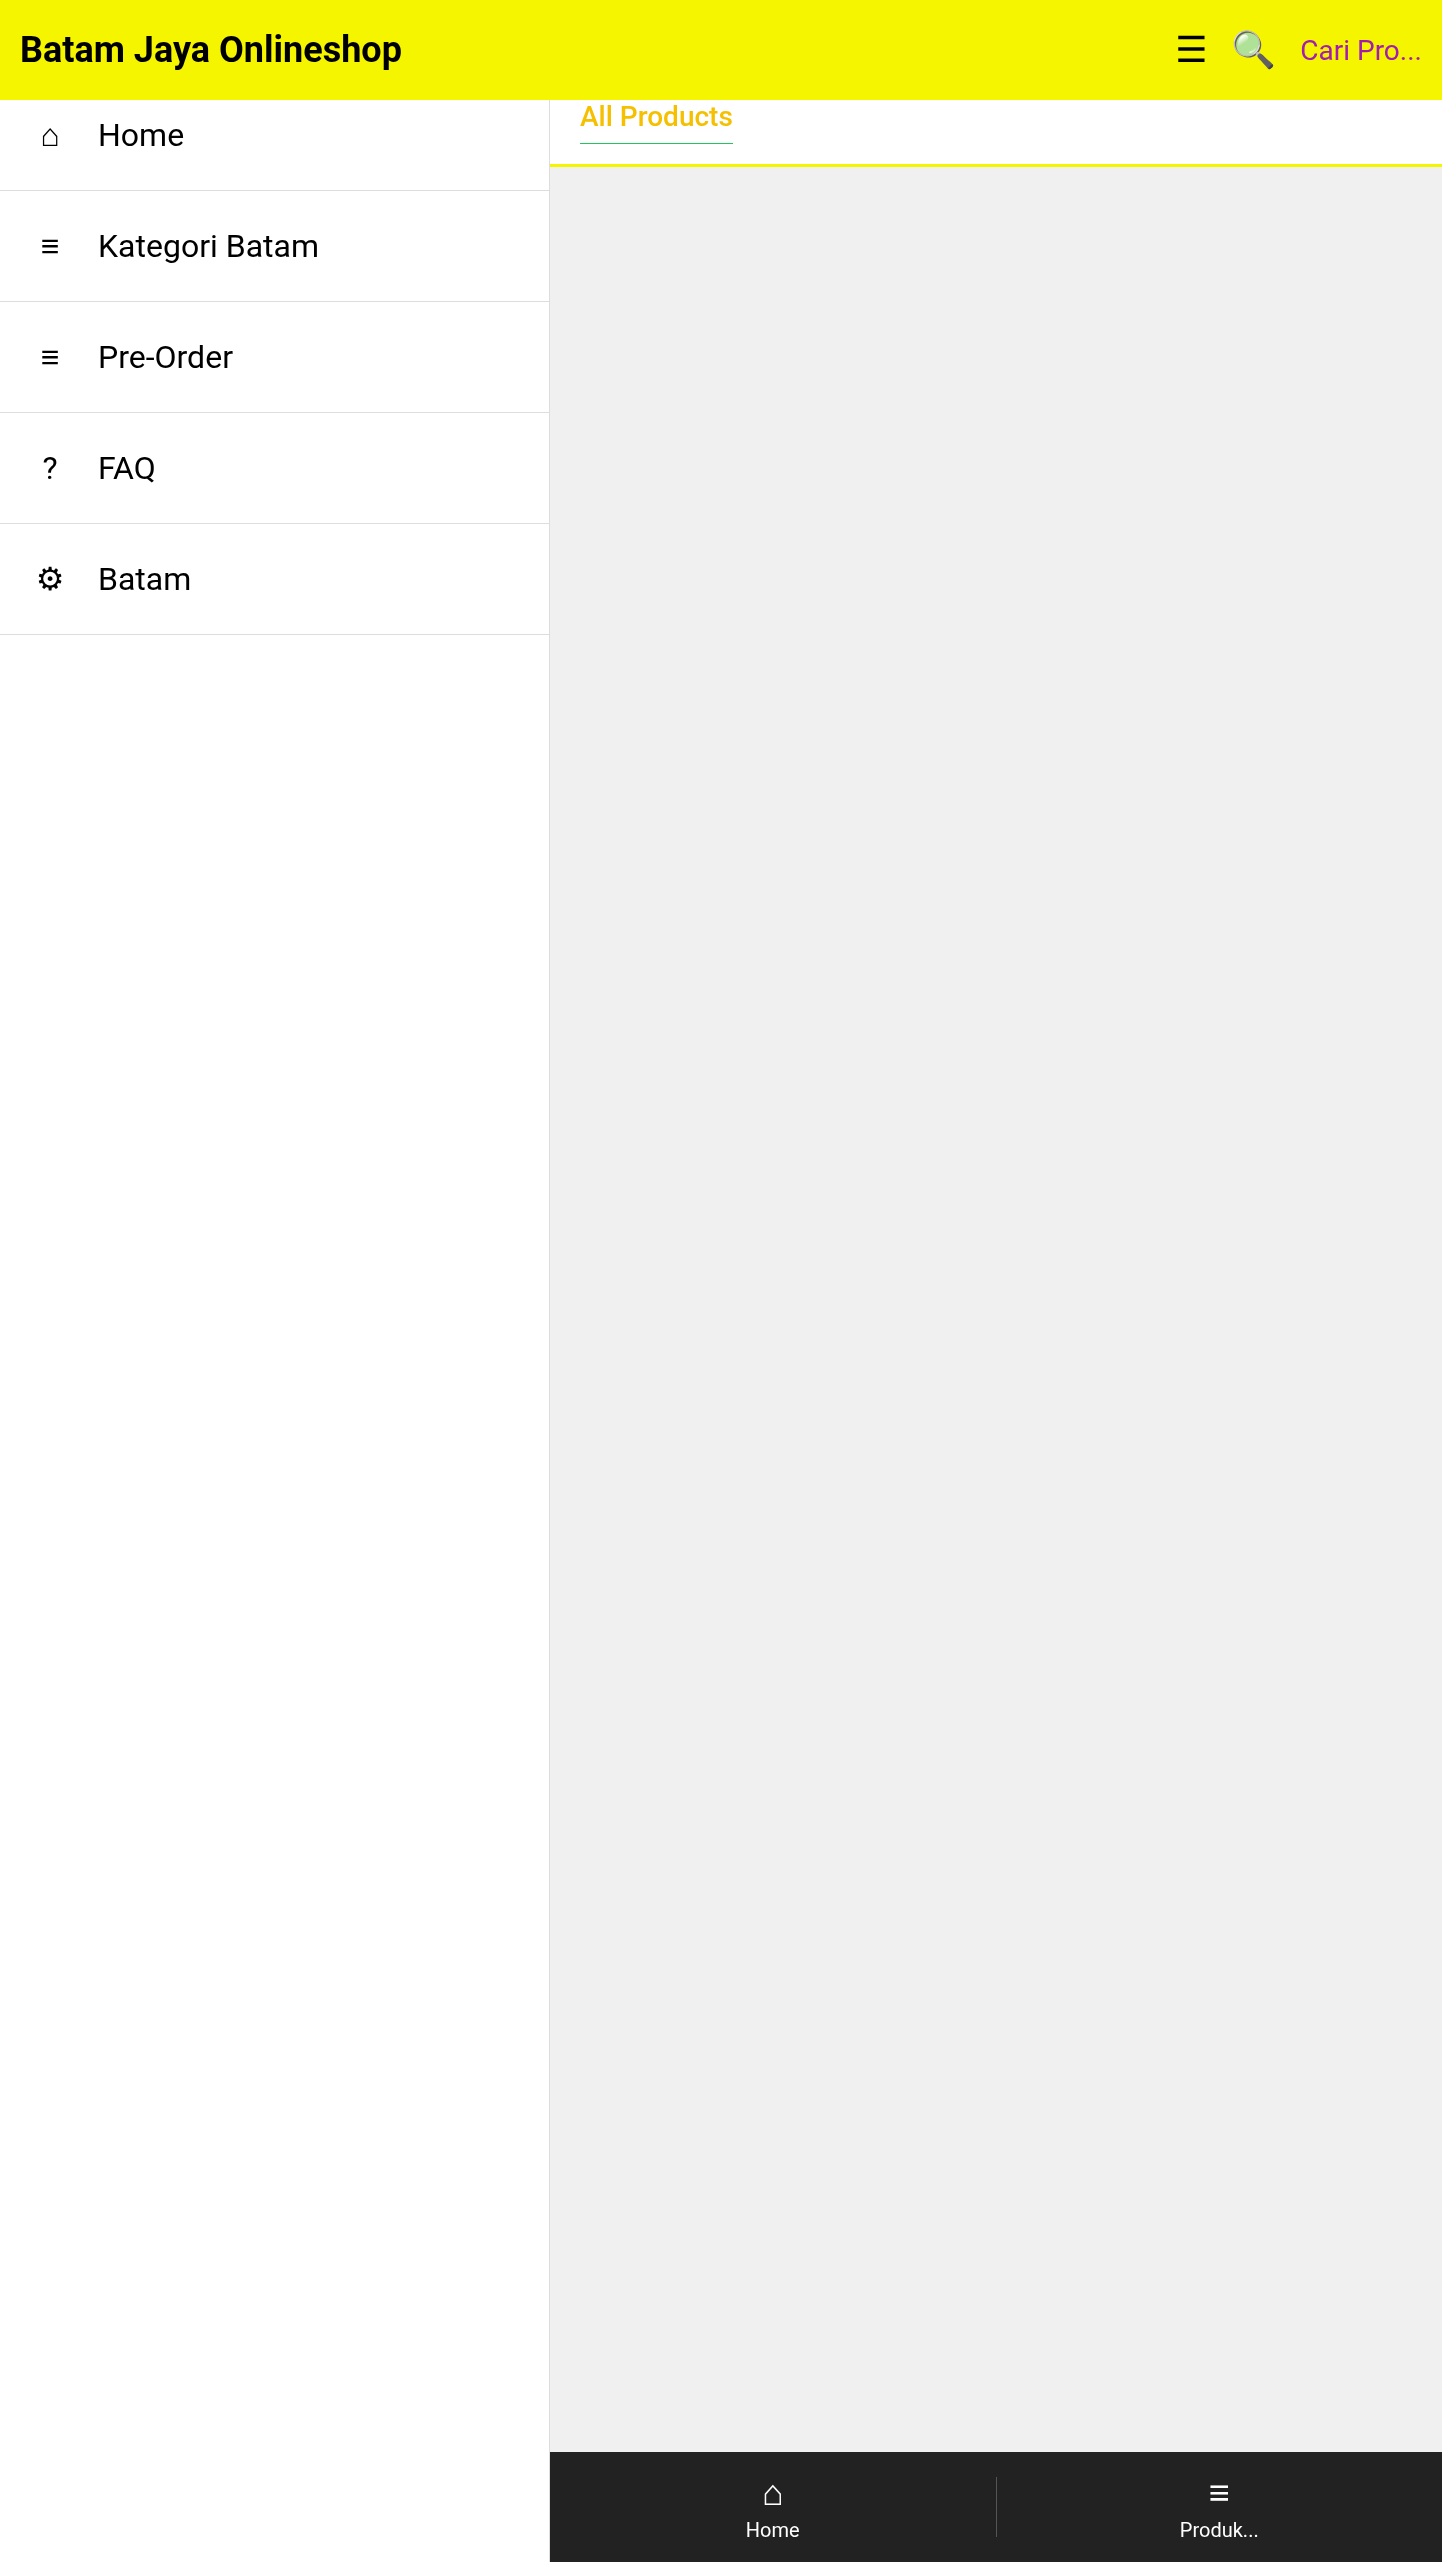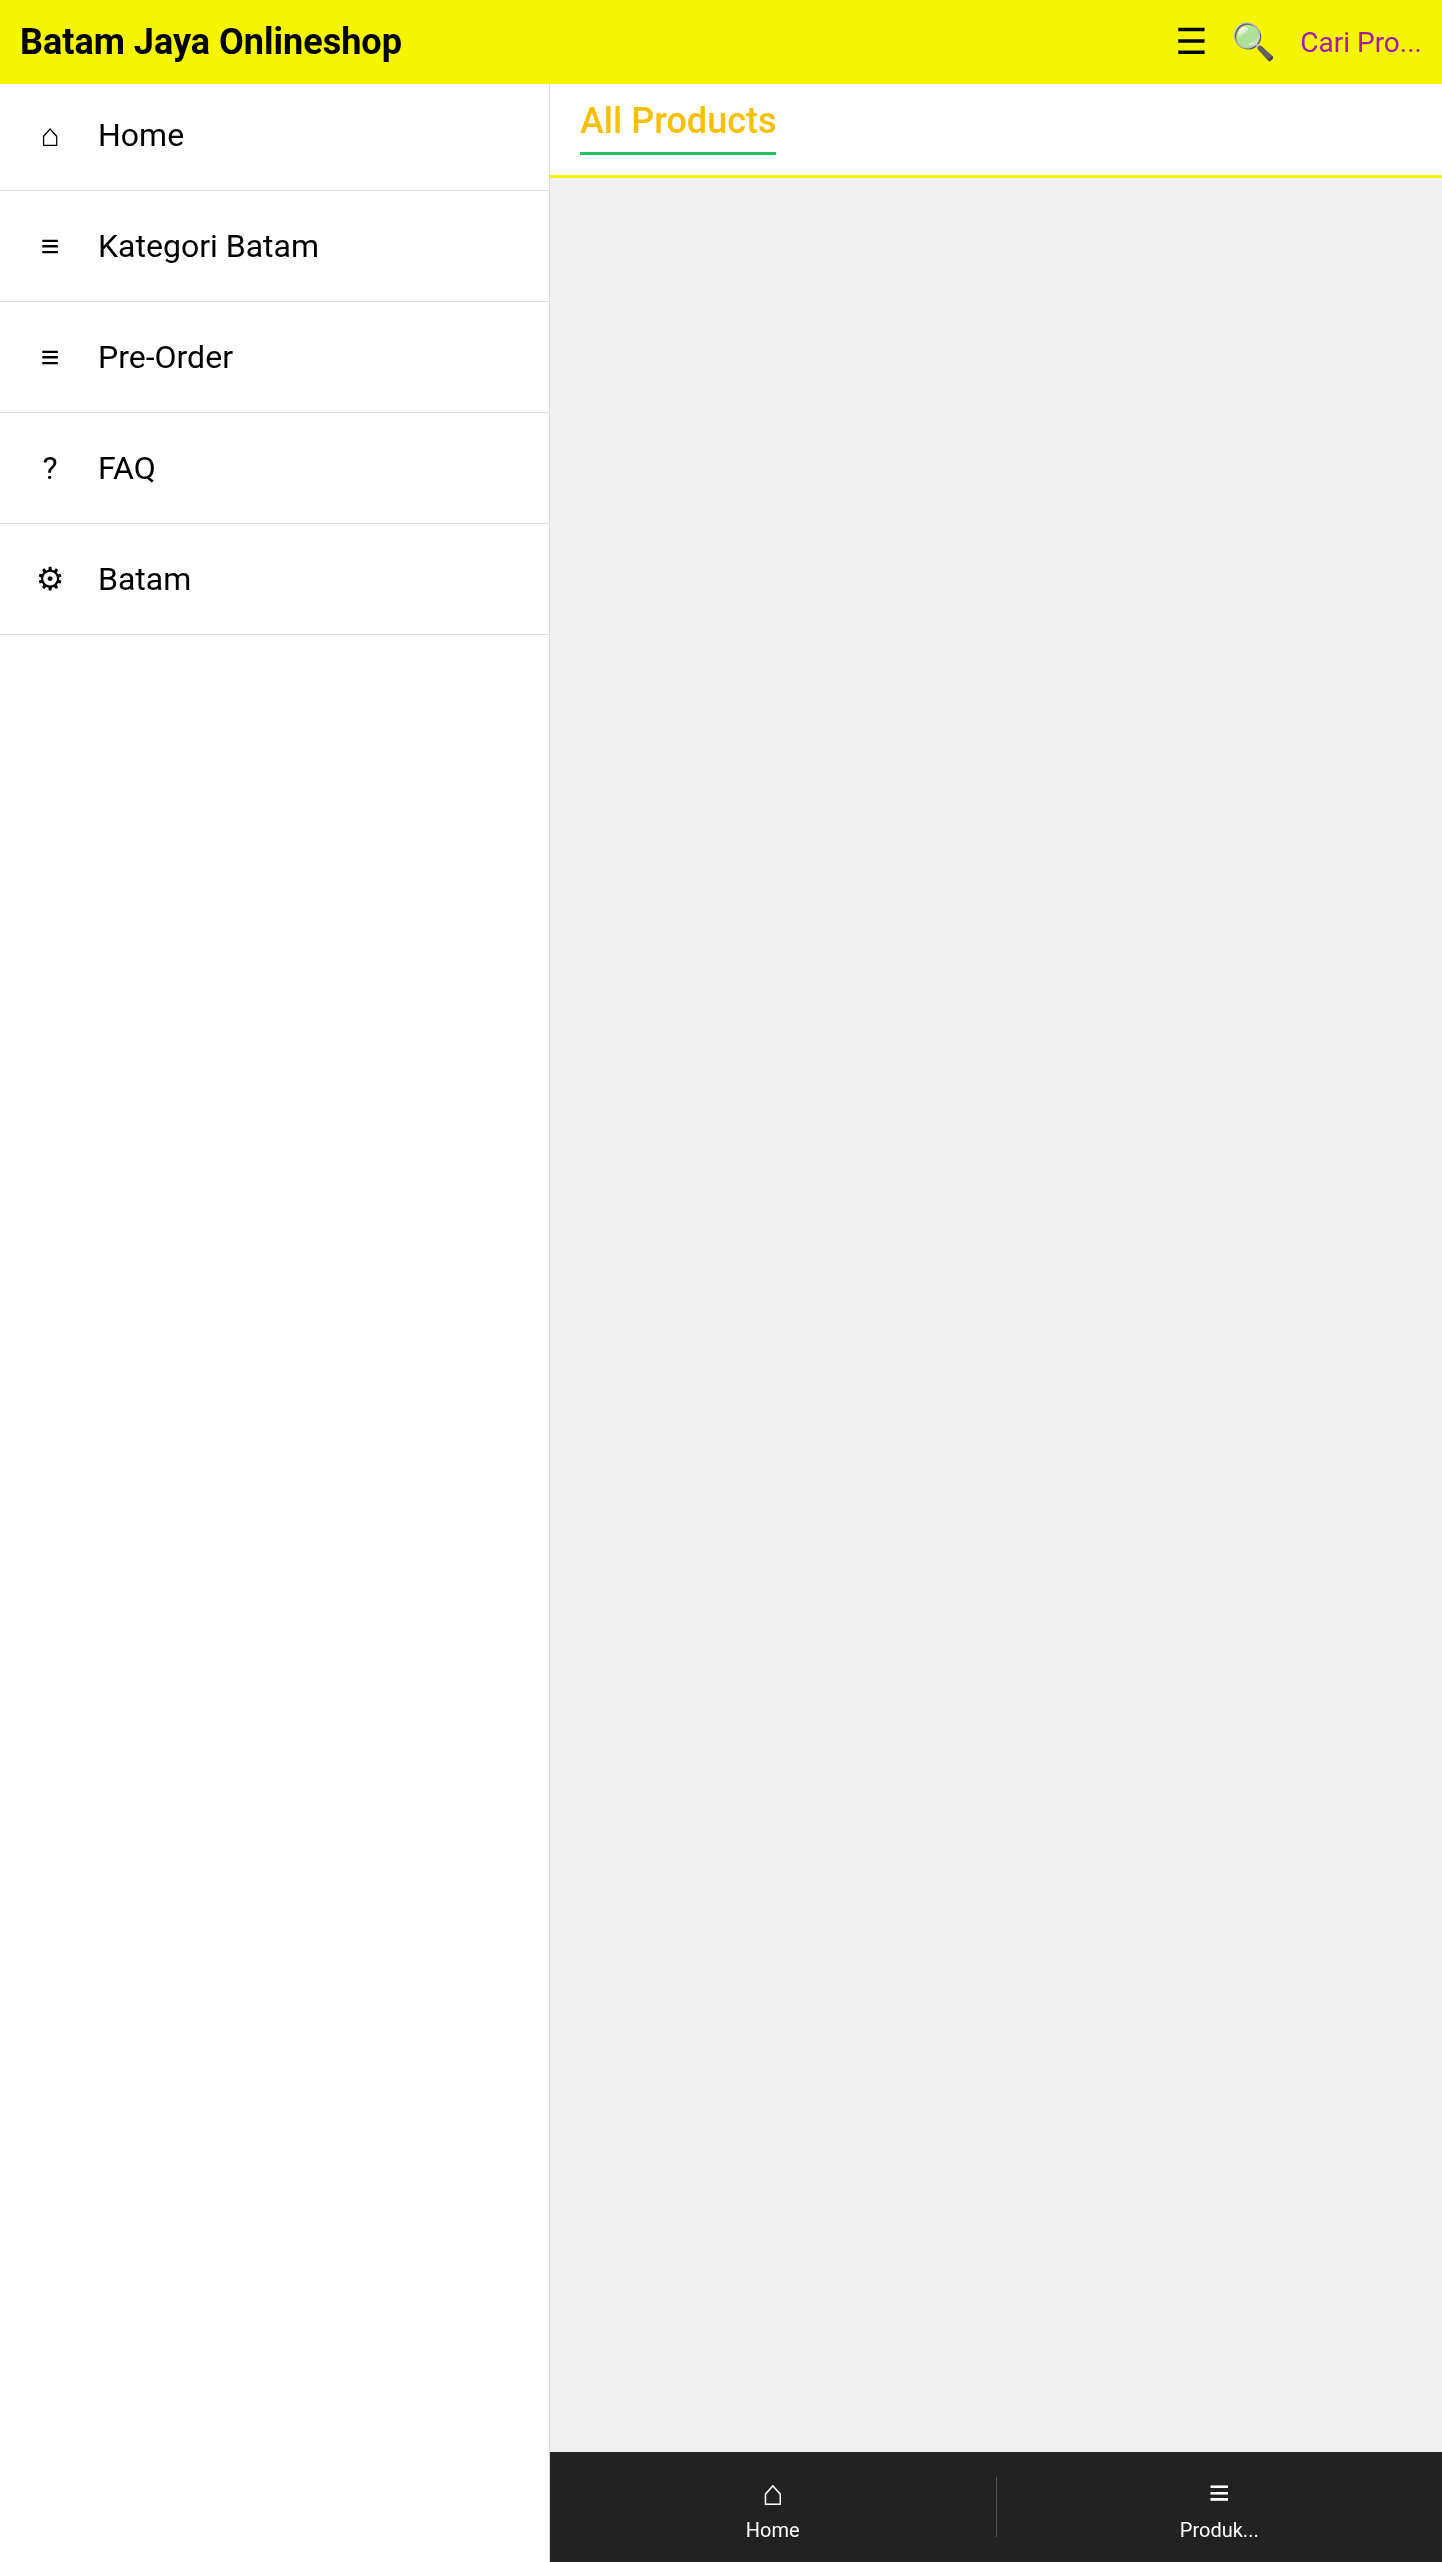--- a/index.html
+++ b/index.html
@@ -18,21 +18,21 @@
       overflow-x: hidden;
       background: #f0f0f0;
     }
 
     
     .header {
       position: fixed;
       top: 0;
       left: 0;
       width: 100%;
-      height: 84px;
+      height: 100px;
       background: #f5f500;
       display: flex;
       align-items: center;
       justify-content: space-between;
       padding: 0 20px;
       z-index: 1000;
     }
 
     .header-title {
       font-size: 36px;
@@ -109,25 +109,25 @@
       position: relative;
     }
 
     .right-panel-header {
       padding: 20px 30px;
       background: #fff;
       border-bottom: 3px solid #f5f500;
     }
 
     .all-products-tab {
-      font-size: 36px;
+      font-size: 28px;
       color: #f5c000;
       font-weight: 500;
       padding-bottom: 10px;
-      border-bottom: 3px solid #22c55e;
+      border-bottom: 1px solid #22c55e;
       display: inline-block;
     }
 
     
     .bottom-nav {
       position: fixed;
       bottom: 0;
       right: 0;
       width: calc(100% - 550px);
       height: 110px;

